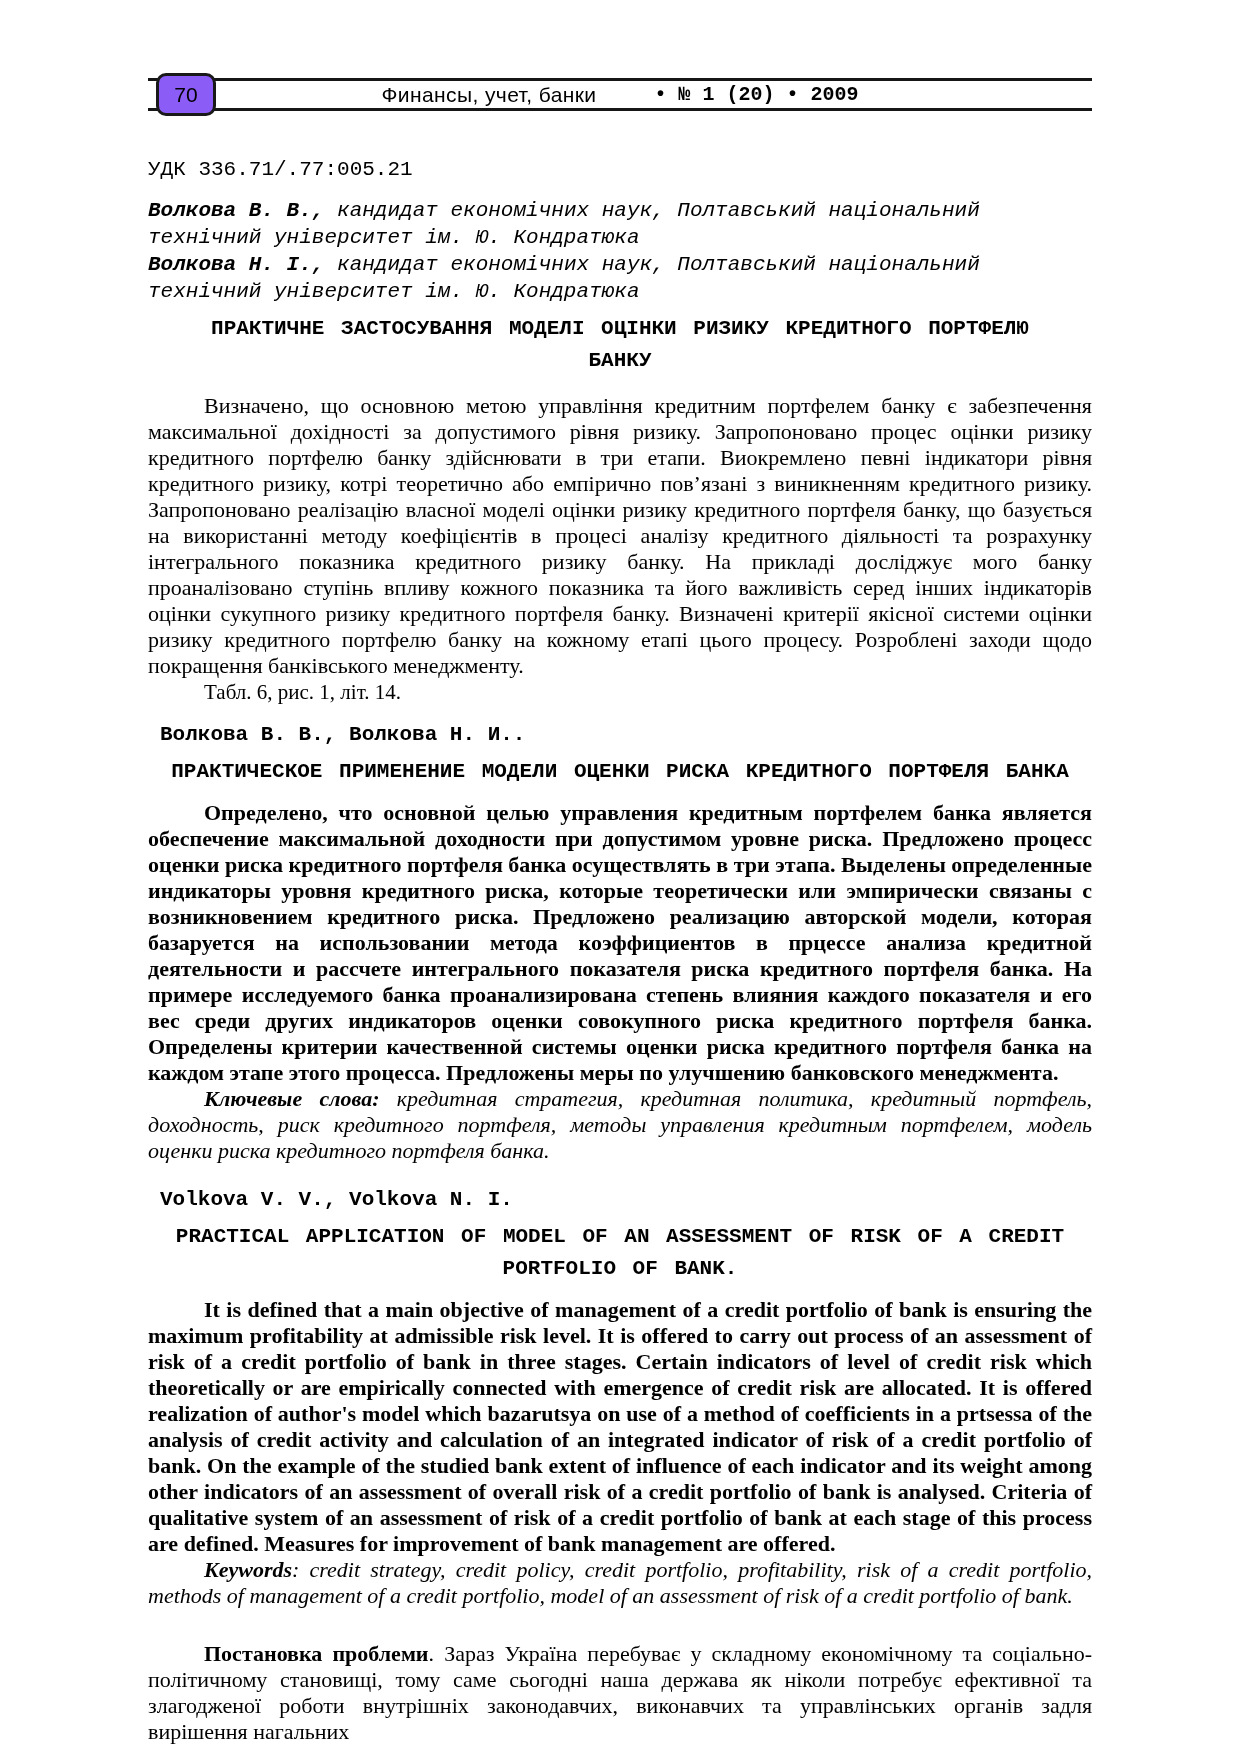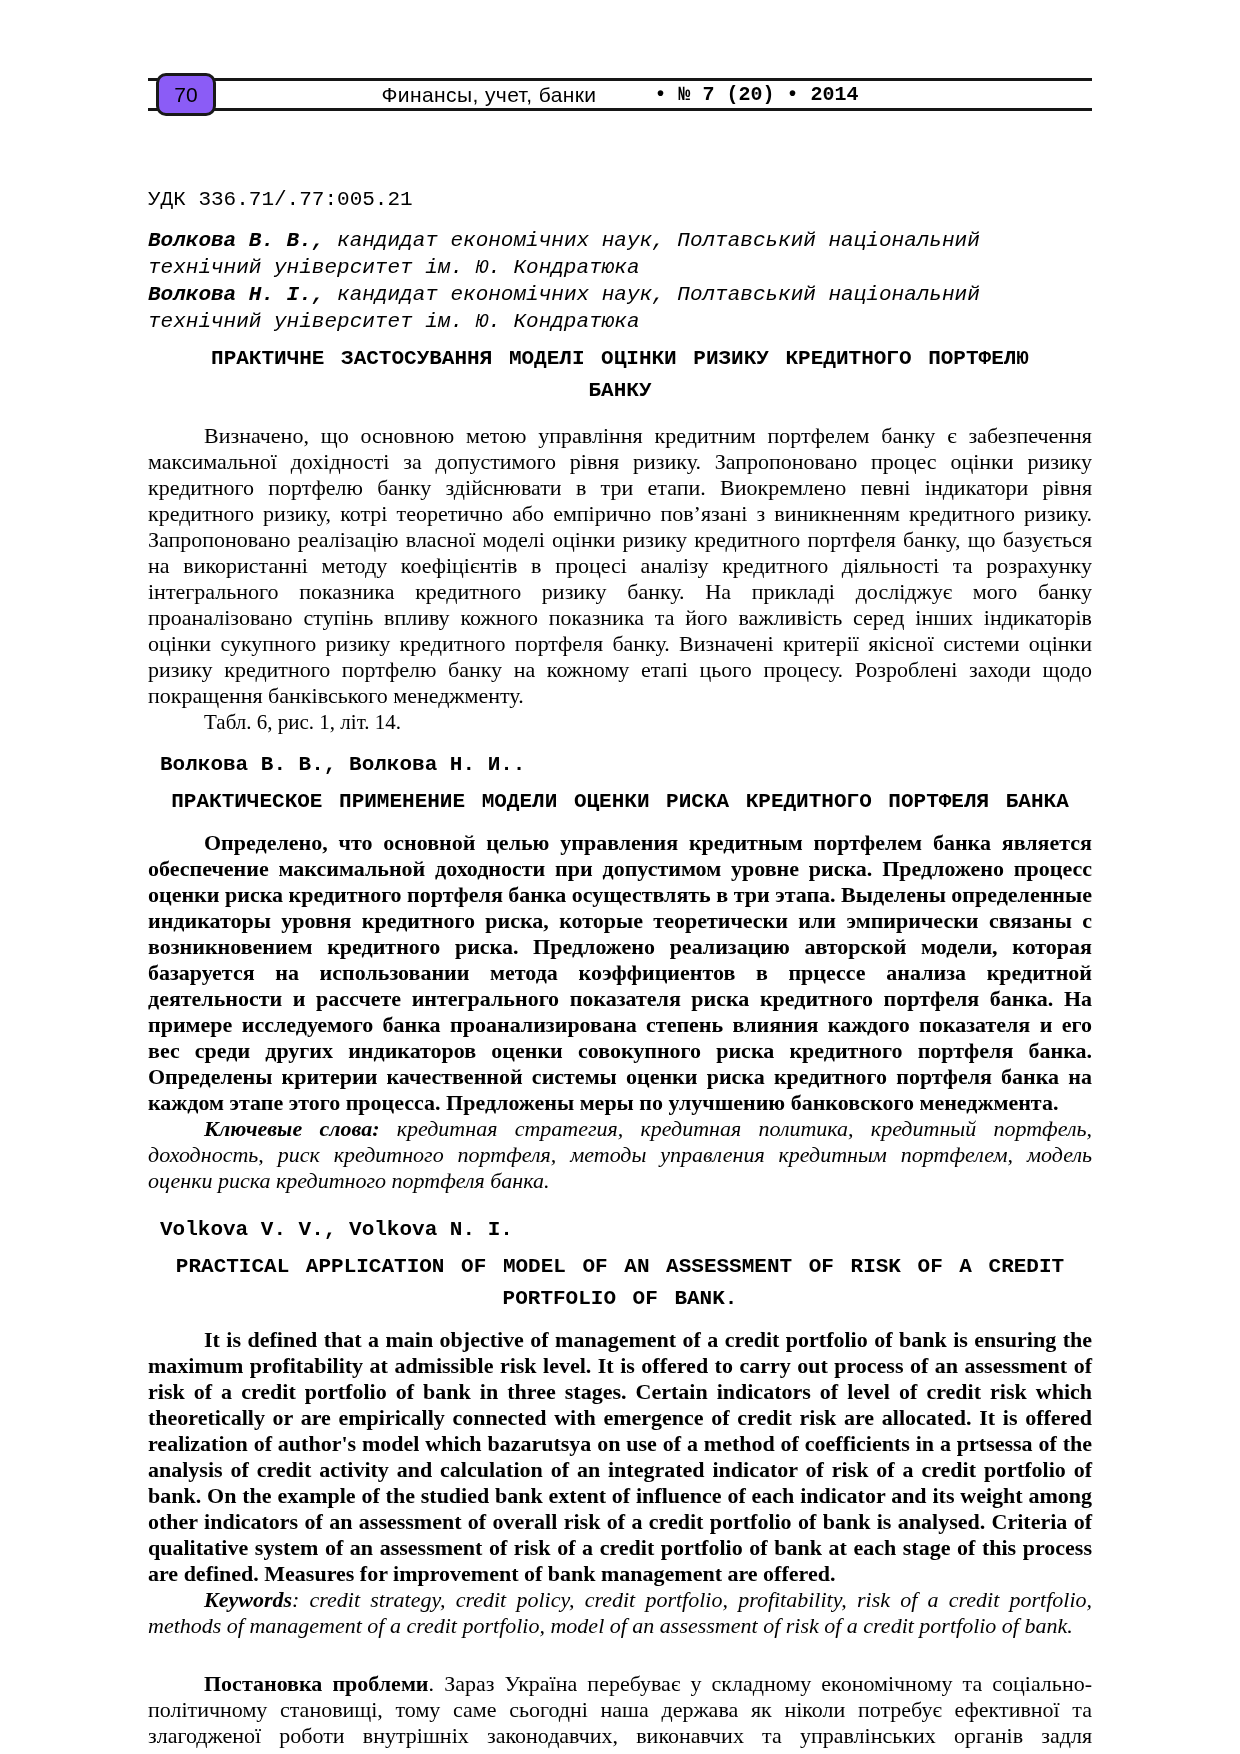--- a/index.html
+++ b/index.html
@@ -51,21 +51,21 @@
     font-weight: bold;
     font-size: 20px;
   }
 
   
   .content { margin: 0 148px; }
 
   .mono { font-family: "Liberation Mono", "DejaVu Sans Mono", monospace; }
 
   .udc {
-    margin: 76px 0 0 0;
+    margin: 46px 0 0 0;
     font-size: 21px;
     line-height: 26px;
   }
 
   .authors-block { margin-top: 14px; }
   .author-line {
     margin: 0;
     font-size: 21px;
     line-height: 27px;
     font-style: italic;
@@ -116,21 +116,21 @@
 </head>
 <body>
 
 <div class="page">
 
   <header class="running-head">
     <div class="pagenum-box">
       <span>70</span>
     </div>
     <span class="journal-name">Финансы, учет, банки</span>
-    <span class="issue-info">• № 7 (20) • 2014</span>
+    <span class="issue-info">• № 1 (20) • 2009</span>
   </header>
 
   <main class="content">
 
     <p class="udc mono">УДК 336.71/.77:005.21</p>
 
     <div class="authors-block">
       <p class="author-line mono">
         <span class="author-name">Волкова В. В.,</span><span> кандидат економічних наук, Полтавський національний технічний університет ім. Ю. Кондратюка</span>
       </p>

